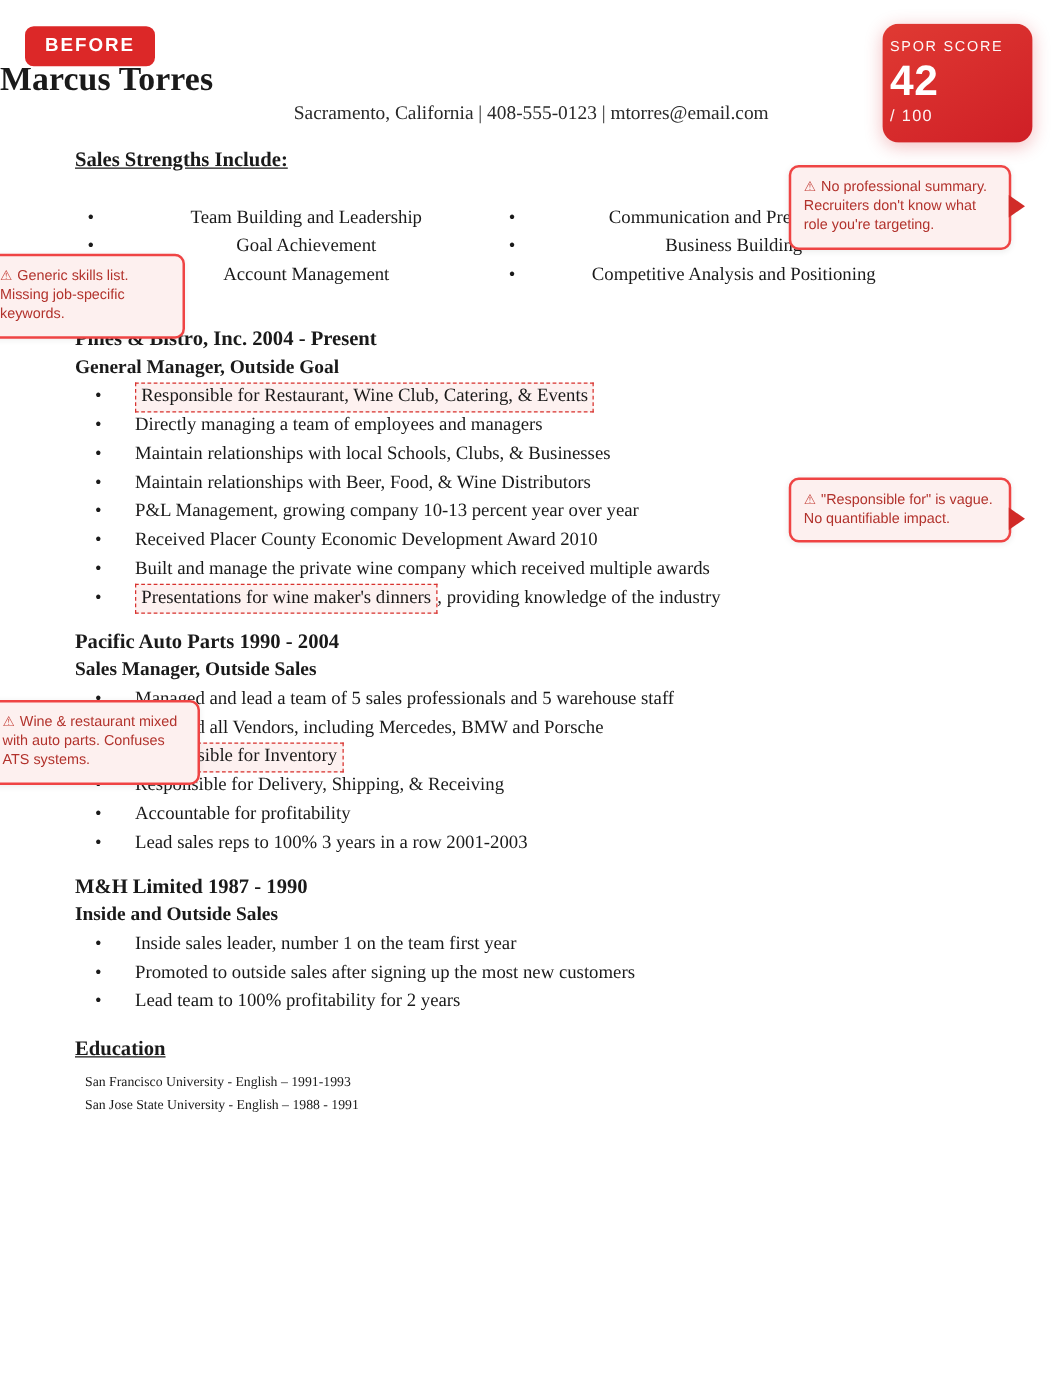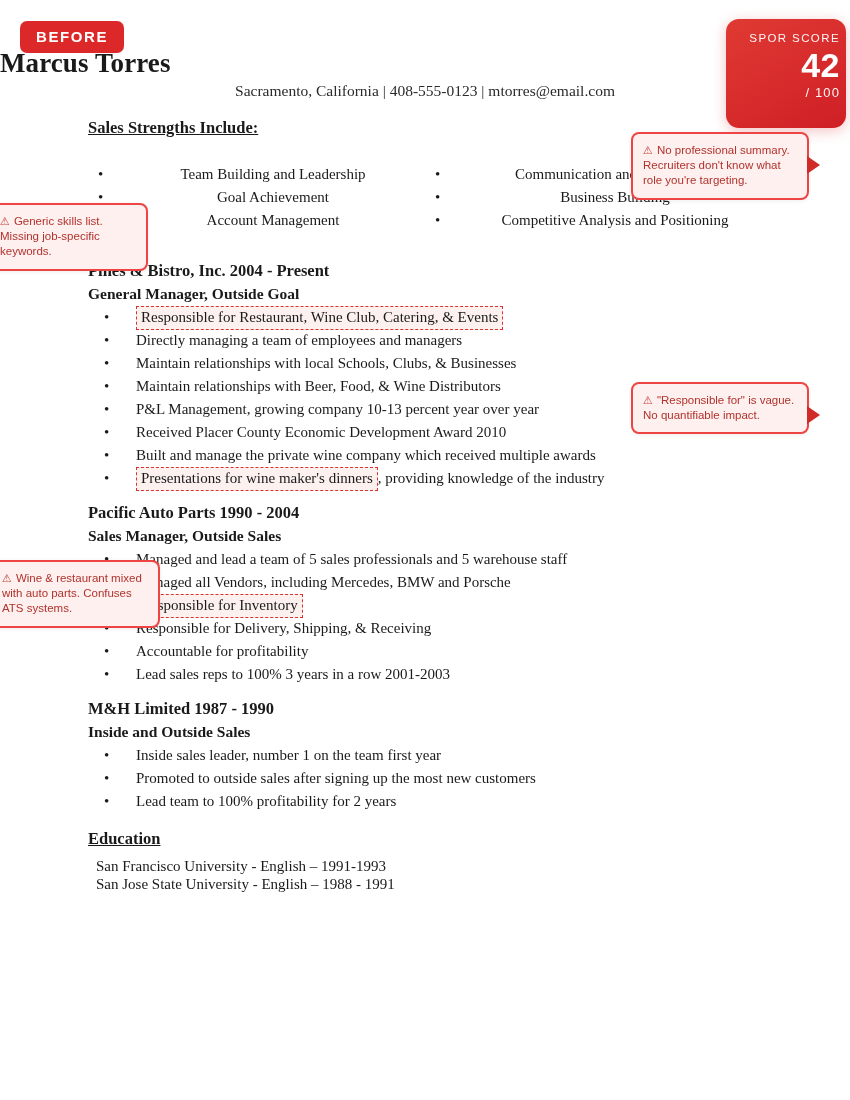--- a/index.html
+++ b/index.html
@@ -27,28 +27,28 @@
     font-size: 15px;
     letter-spacing: 1.6px;
     padding: 8px 16px 9px 16px;
     border-radius: 7px;
     line-height: 1;
   }
 
   
   .score-badge {
     position: absolute;
-    right: 4px; top: 19px;
+    right: 24px; top: 19px;
     width: 120px;
     background: #d9252a;
     background-image: linear-gradient(150deg, #e03a33 0%, #cf1f26 100%);
     border-radius: 13px;
     color: #ffffff;
-    text-align: right;
-    padding: 13px 6px 28px 6px;
+    text-align: left;
+    padding: 13px 6px 14px 6px;
     font-family: "Liberation Sans", "DejaVu Sans", sans-serif;
     box-shadow: 0 3px 14px rgba(217,37,42,0.28);
   }
   .score-label {
     font-size: 11.5px;
     letter-spacing: 1.4px;
     opacity: 0.96;
     line-height: 1.1;
   }
   .score-value {
@@ -75,21 +75,21 @@
   }
   .resume-contact {
     position: absolute;
     left: 0; right: 0; top: 82px;
     text-align: center;
     font-size: 15.5px;
     color: #2a2a2a;
   }
 
   
-  .content { position: absolute; left: 60px; top: 118px; width: 730px; margin-left: 28px; }
+  .content { position: absolute; left: 60px; top: 118px; width: 730px; }
 
   .section-heading {
     font-size: 16.5px;
     font-weight: bold;
     text-decoration: underline;
     margin: 0 0 9px 0;
   }
 
   .skills-grid {
     display: flex;
@@ -147,21 +147,21 @@
   
   .flag {
     border: 1px dashed #d8322e;
     background: #fdf1f0;
     padding: 1px 4px 2px 4px;
     display: inline-block;
     line-height: 19px;
   }
 
   .edu-line {
-    font-size: 15px;
+    font-size: 11px;
     line-height: 17.5px;
     padding-left: 8px;
   }
 
   
   .callout {
     position: absolute;
     background: #fdf0ef;
     border: 2px solid #ef4444;
     border-radius: 8px;

